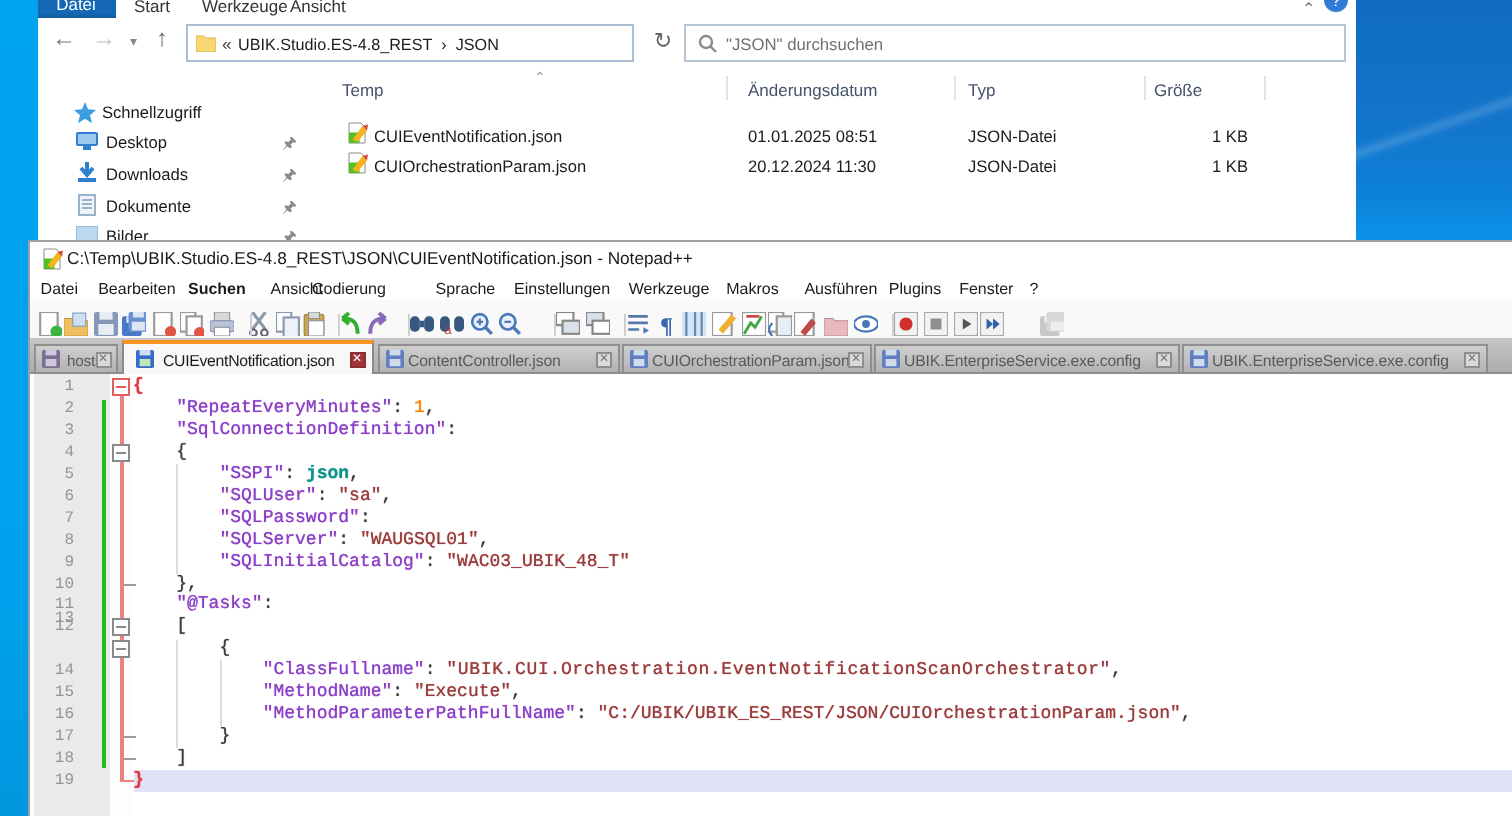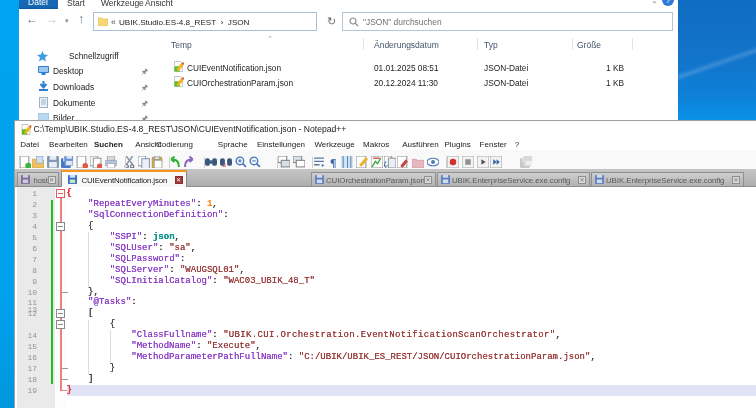--- a/index.html
+++ b/index.html
@@ -122,21 +122,21 @@
     <span class="abs" style="left:422px;top:4px;">Größe</span>
     <div class="abs colsep" style="left:208px;"></div>
     <div class="abs colsep" style="left:322px;"></div>
     <div class="abs colsep" style="left:416.5px;"></div>
     <div class="abs colsep" style="left:477px;"></div>
   </div>
 
   <svg class="abs" style="left:20px;top:51px;" width="11" height="11" viewBox="0 0 11 11">
     <path d="M5.5 0 L7 3.6 L11 4 L8 6.6 L9 10.6 L5.5 8.4 L2 10.6 L3 6.6 L0 4 L4 3.6 Z" fill="#3e9de0"></path>
   </svg>
-  <span class="abs side-item" style="left:34px;top:49px;margin-left:18px;">Schnellzugriff</span>
+  <span class="abs side-item" style="left:34px;top:49px;">Schnellzugriff</span>
 
   <svg class="abs" style="left:21px;top:66px;" width="11" height="10" viewBox="0 0 11 10">
     <rect x="0" y="0" width="11" height="7" rx="1" fill="#2f7fd0"></rect>
     <rect x="1" y="1" width="9" height="5" fill="#9cc8ef"></rect>
     <rect x="3.5" y="7" width="4" height="2" fill="#2f7fd0"></rect>
   </svg>
   <span class="abs side-item" style="left:36px;top:64px;">Desktop</span>
   <span class="abs pin" style="left:124px;top:65px;">🖈</span>
 
   <svg class="abs" style="left:21px;top:81px;" width="11" height="11" viewBox="0 0 11 11">
@@ -370,20 +370,29 @@
       <span class="cls" style="right:2px;">✕</span>
     </div>
     <div class="ntab" id="tab-active" style="left:45.5px;width:126px;">
       <svg class="abs" style="left:6px;top:3px;" width="9" height="9" viewBox="0 0 10 10">
         <rect x="0" y="0" width="10" height="10" rx="1" fill="#3a6bc8"></rect>
         <rect x="2" y="0" width="6" height="3" fill="#cfe0f5"></rect>
         <rect x="2" y="5" width="6" height="4" fill="#bfe8b8"></rect>
       </svg>
       <span class="txt" style="left:20px;top:3.5px;letter-spacing:-0.15px;">CUIEventNotification.json</span>
       <span class="cls" style="right:3px;top:4px;">✕</span>
+    </div>
+    <div class="ntab" style="left:174px;width:121px;">
+      <svg class="abs" style="left:3px;top:2px;" width="9" height="9" viewBox="0 0 10 10">
+        <rect x="0" y="0" width="10" height="10" rx="1" fill="#5f7fc0"></rect>
+        <rect x="2" y="0" width="6" height="3" fill="#cfdcec"></rect>
+        <rect x="2" y="5" width="6" height="4" fill="#cfdcec"></rect>
+      </svg>
+      <span class="txt">ContentController.json</span>
+      <span class="cls" style="right:3px;">✕</span>
     </div>
     <div class="ntab" style="left:296px;width:125px;">
       <svg class="abs" style="left:3px;top:2px;" width="9" height="9" viewBox="0 0 10 10">
         <rect x="0" y="0" width="10" height="10" rx="1" fill="#5f7fc0"></rect>
         <rect x="2" y="0" width="6" height="3" fill="#cfdcec"></rect>
         <rect x="2" y="5" width="6" height="4" fill="#cfdcec"></rect>
       </svg>
       <span class="txt">CUIOrchestrationParam.json</span>
       <span class="cls" style="right:3px;">✕</span>
     </div>

